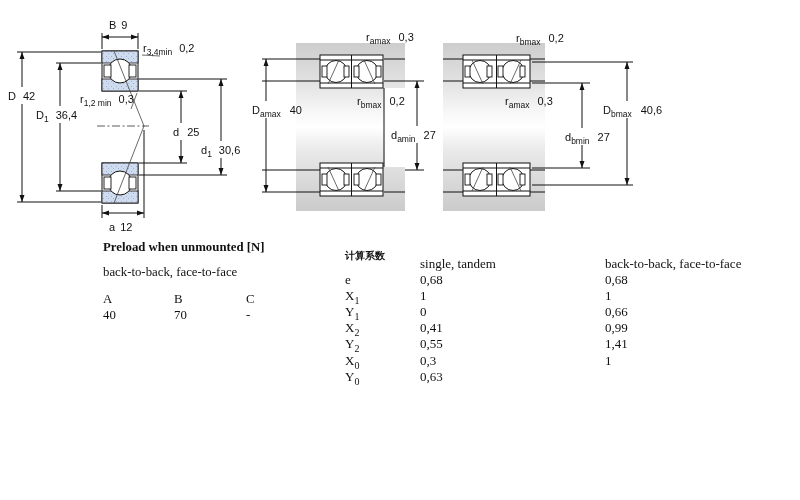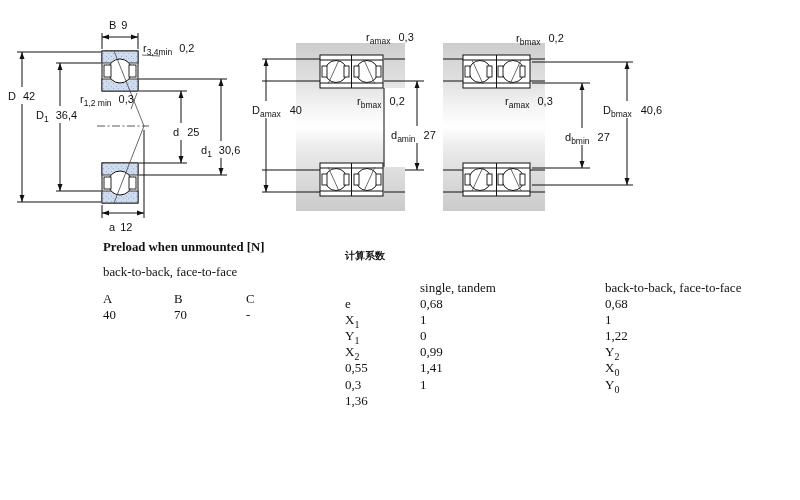--- a/index.html
+++ b/index.html
@@ -14,21 +14,21 @@
   .box{fill:#fff;stroke:#111;stroke-width:1;}
   .hatch{fill:url(#hatch);stroke:#111;stroke-width:0.8;}
   .ball{fill:#fff;stroke:#111;stroke-width:1;}
   .cage{fill:#fff;stroke:#111;stroke-width:0.9;}
   .steel{fill:url(#steel);stroke:none;}
   .pre-title{position:absolute;left:103px;top:240px;font-weight:bold;font-size:12.8px;}
   .pre-sub{position:absolute;left:103px;top:265px;font-size:12.8px;}
   .pre-grid{position:absolute;left:103px;top:292px;display:grid;
             grid-template-columns:71px 72px 60px;grid-auto-rows:15.5px;font-size:12.8px;}
   .fac-title{position:absolute;left:345px;top:249px;font-weight:bold;font-size:10px;}
-  .fac-grid{position:absolute;left:345px;top:280px;display:grid;
+  .fac-grid{position:absolute;left:345px;top:256px;display:grid;
             grid-template-columns:75px 185px 160px;grid-auto-rows:16.1px;font-size:13px;}
   .fac-grid sub{font-size:10px;}
   span{white-space:pre;}
 </style>
 </head>
 <body>
 
 
 
 <svg width="800" height="240" viewBox="0 0 800 240">
@@ -255,31 +255,32 @@
   <span><span>e</span><sub></sub></span>
   <span>0,68</span>
   <span>0,68</span>
 
   <span><span>X</span><sub>1</sub></span>
   <span>1</span>
   <span>1</span>
 
   <span><span>Y</span><sub>1</sub></span>
   <span>0</span>
-  <span>1,22</span>
+  <span>0,66</span>
 
   <span><span>X</span><sub>2</sub></span>
+  <span>0,41</span>
   <span>0,99</span>
 
   <span><span>Y</span><sub>2</sub></span>
   <span>0,55</span>
   <span>1,41</span>
 
   <span><span>X</span><sub>0</sub></span>
   <span>0,3</span>
   <span>1</span>
 
   <span><span>Y</span><sub>0</sub></span>
-  <span>1,36</span>
+  <span>0,63</span>
 </div>
 
 
 
 
 </body></html>

